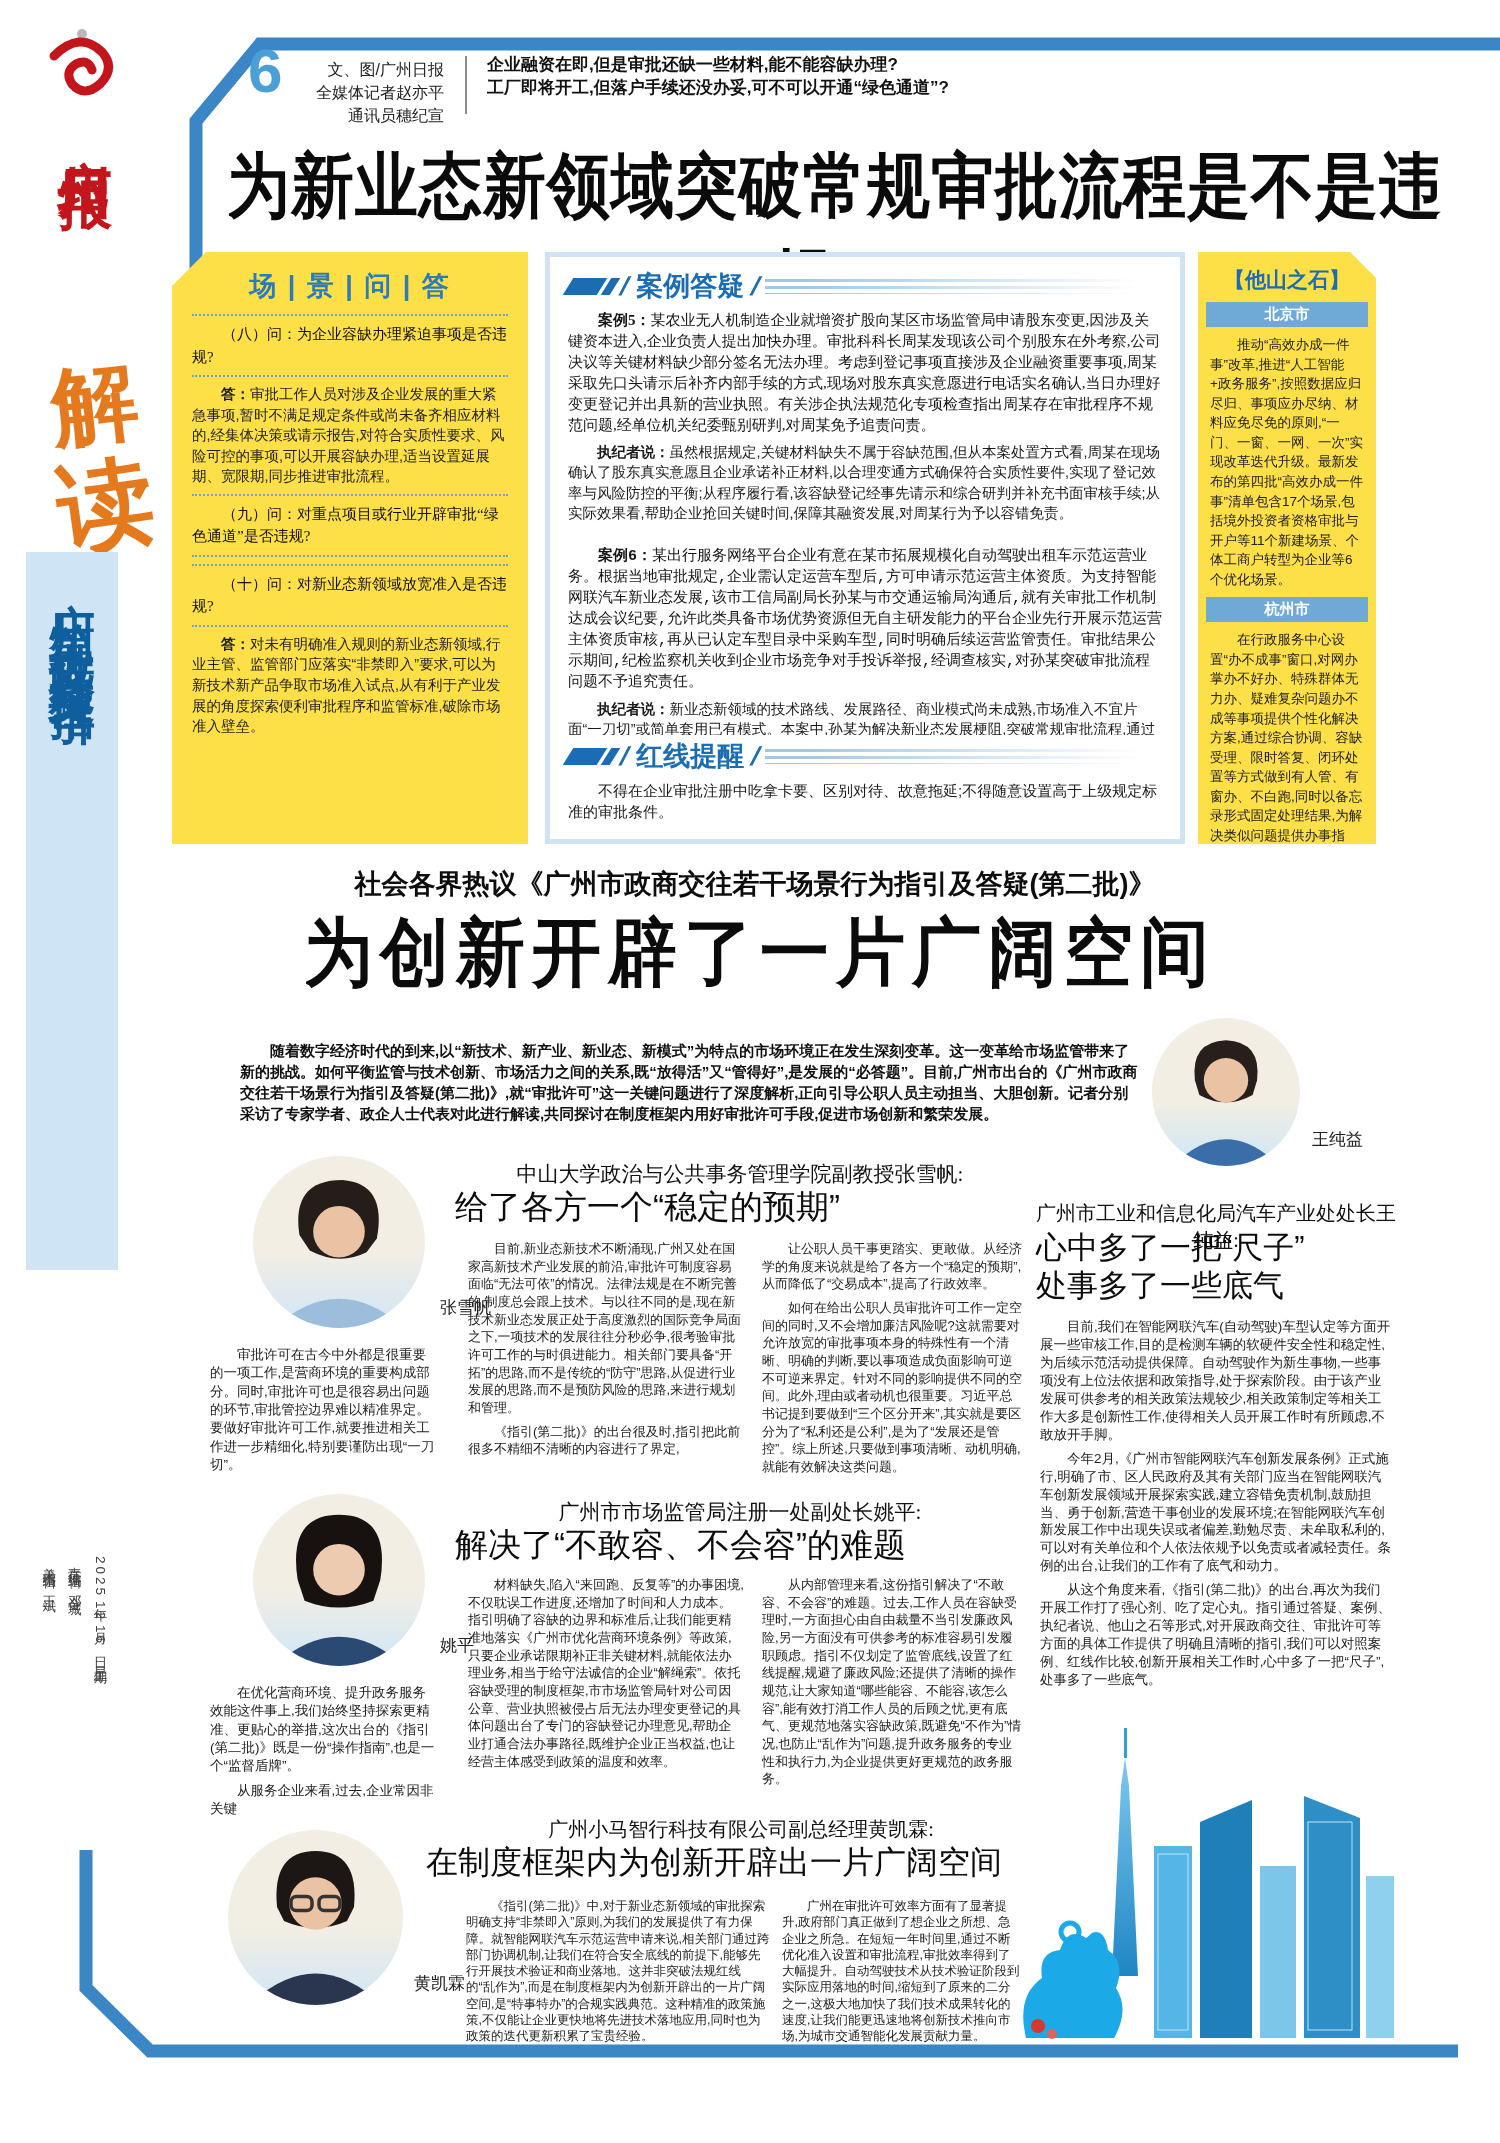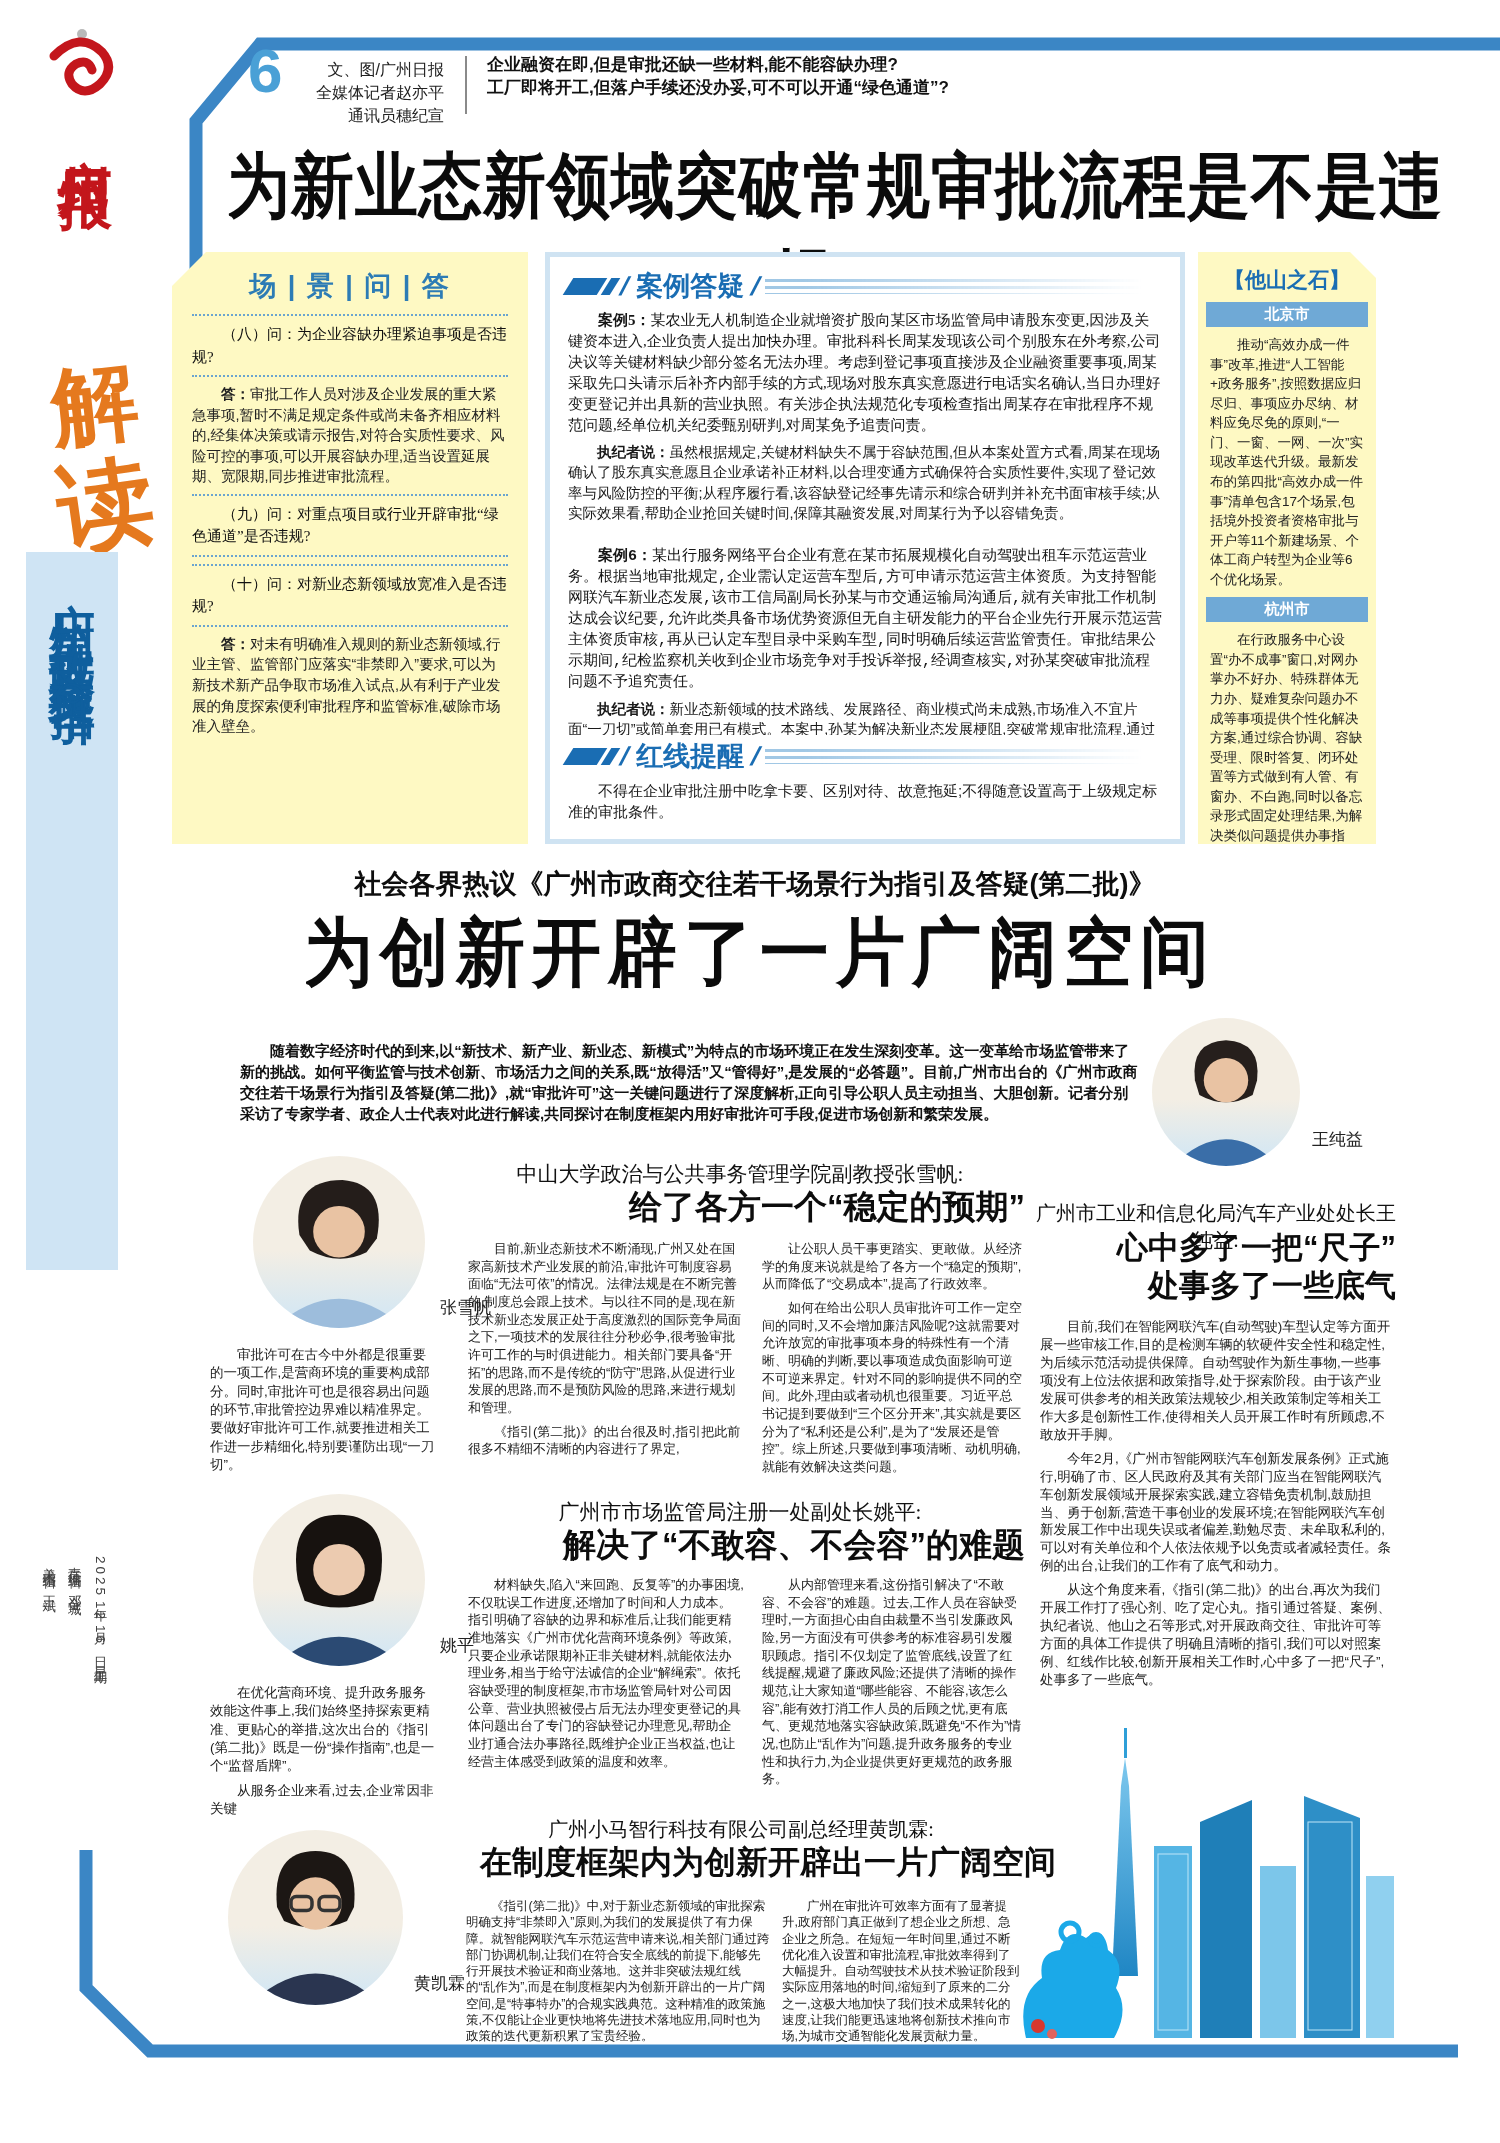--- a/index.html
+++ b/index.html
@@ -22,21 +22,21 @@
   .tag-char{color:#e5791e;font-family:"Liberation Serif",serif;font-weight:bold;line-height:1;}
   .strip{left:26px;top:552px;width:92px;height:718px;background:#cfe4f4;display:flex;
          justify-content:center;}
   .strip-text{writing-mode:vertical-rl;color:#0f5f9e;font-weight:bold;font-size:46px;
               letter-spacing:10px;padding-top:14px;font-family:"Liberation Serif",serif;}
   .strip-num{font-size:25px;letter-spacing:2px;font-weight:bold;}
   .dateblock{left:36px;top:1556px;height:310px;writing-mode:vertical-rl;font-size:13.5px;
              color:#3f3f3f;letter-spacing:3px;line-height:1.9;}
   .dateblock span{display:block;}
   
-  .box-blue{background:#fef9c3;}
+  .box-blue{background:#fde047;}
   .qa-box{left:172px;top:252px;width:356px;height:592px;padding:12px 20px;box-sizing:border-box;
           clip-path:polygon(34px 0,100% 0,100% 100%,0 100%,0 34px);}
   .qa-title{text-align:center;color:#2d7cb5;font-weight:bold;font-size:27px;letter-spacing:2px;margin:4px 0 10px;}
   .dots{border-top:2px dotted #6aa4cf;margin:7px 0;}
   .q{font-family:"Liberation Serif",serif;font-size:15px;line-height:1.5;color:#111;text-indent:2em;}
   .a{font-size:14.5px;line-height:1.42;color:#222;text-indent:2em;}
   .cases-box{left:545px;top:252px;width:640px;height:592px;background:#fff;border:5px solid #cfe3f2;
              box-sizing:border-box;padding:12px 18px 10px;display:flex;flex-direction:column;}
   .sec-head{display:flex;align-items:center;gap:6px;margin:2px 0 8px;}
   .flag{width:34px;height:17px;background:#1a6db3;transform:skewX(-32deg);}
@@ -59,21 +59,21 @@
   
   .kicker2{left:250px;top:866px;width:1010px;text-align:center;font-size:27px;font-weight:bold;color:#0d0d0d;}
   .headline2{left:205px;top:903px;width:1110px;text-align:center;font-size:69px;font-weight:900;
              letter-spacing:7px;color:#0b0b0b;font-family:"Liberation Serif",serif;transform:scaleY(1.08);transform-origin:top;}
   .intro2{left:240px;top:1040px;width:900px;height:124px;font-size:15px;font-weight:bold;line-height:1.4;color:#111;}
   
   .photo{border-radius:50%;overflow:hidden;background:linear-gradient(180deg,#f3eee4 55%,#cfe6f6);}
   .photo svg{display:block;width:100%;height:100%;}
   .caption{font-size:17px;color:#222;}
   .p-kicker{text-align:center;font-family:"Liberation Serif",serif;font-size:21px;color:#111;}
-  .p-head{text-align:right;font-weight:700;font-size:33px;color:#0c0c0c;line-height:1.15;}
+  .p-head{text-align:left;font-weight:400;font-size:33px;color:#0c0c0c;line-height:1.15;}
   .colA{font-size:13.5px;line-height:1.36;color:#1c1c1c;}
   .colB{font-size:13px;line-height:1.36;color:#1c1c1c;}
   .colC{font-size:12.5px;line-height:1.3;color:#1c1c1c;}
 </style>
 </head>
 <body>
 
 <div id="page">
 
   <svg class="abs" width="1500" height="2143" style="left:0;top:0">

